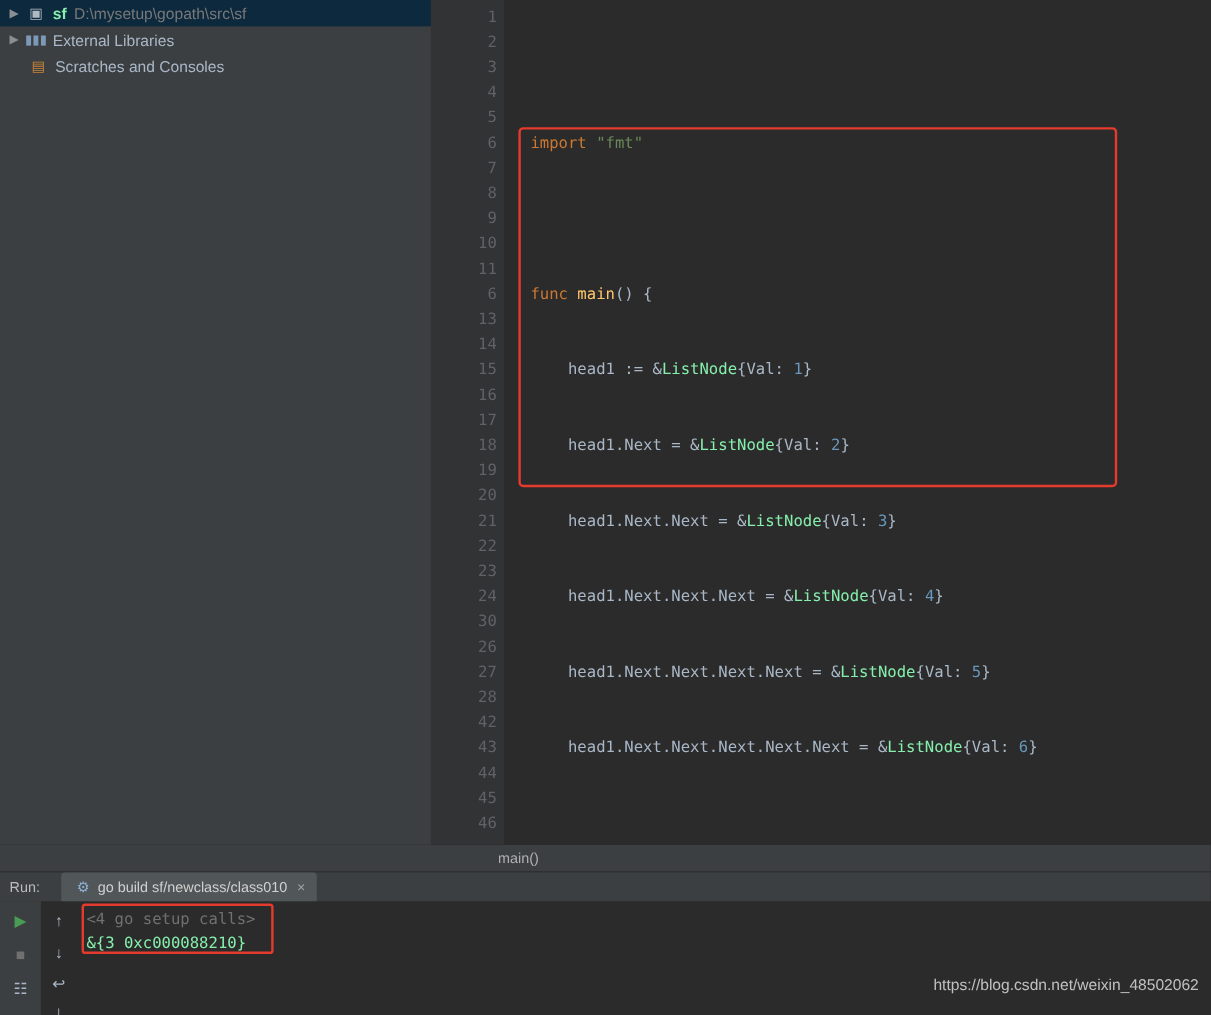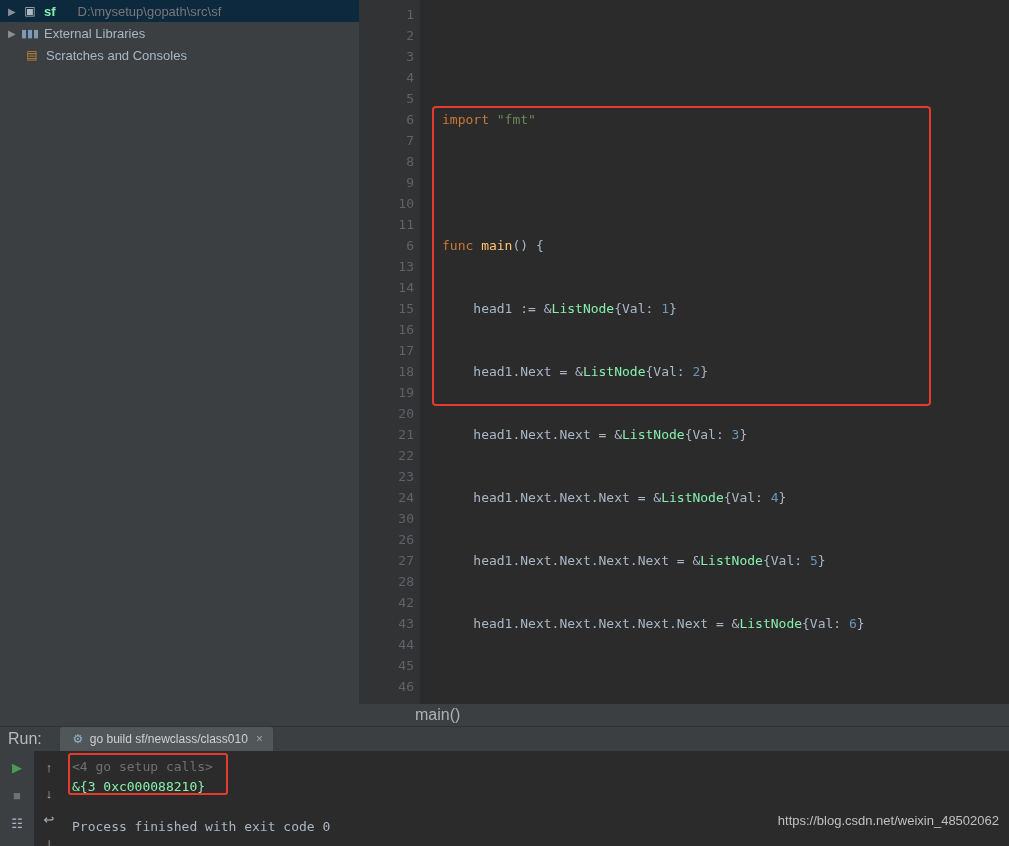--- a/index.html
+++ b/index.html
@@ -9,40 +9,40 @@
     font-family:"Segoe UI",Arial,sans-serif; font-size:13px;
     display:flex; flex-direction:column; width:1009px; height:846px; overflow:hidden;
   }
   .main { flex:1; display:flex; overflow:hidden; }
   .sidebar { width:360px; background:#3c3f41; border-right:1px solid #323232; }
   .tree-row { display:flex; align-items:center; height:22px; padding-left:8px; cursor:pointer; }
   .tree-row.sel { background:#0d293e; }
   .tree-indent { width:16px; display:inline-block; }
   .chev { display:inline-block; width:14px; color:#8a8f94; font-size:10px; }
   .label { margin-left:2px; }
-  .path { color:#787878; margin-left:22px; }
+  .path { color:#787878; margin-left:6px; }
   .ico { display:inline-flex; align-items:center; justify-content:center; width:16px; height:16px; margin-right:4px; }
   .ico.folder { color:#b0b9c2; font-size:12px; }
   .ico.lib { color:#7c9ab8; font-size:11px; }
   .ico.scratch { color:#c9853a; font-size:12px; }
   .editor { flex:1; background:#2b2b2b; display:flex; position:relative; font-family:Consolas,monospace; font-size:13px; }
   .gutter { width:60px; background:#313335; color:#606366; text-align:right; padding:4px 6px 4px 0; user-select:none; }
   .gutter .ln { height:21px; line-height:21px; position:relative; }
   .code { flex:1; padding:4px 0 4px 22px; white-space:pre; line-height:21px; }
   .code .row { height:21px; position:relative; }
   .kw { color:#cc7832; }
   .str { color:#6a8759; }
   .typ { color:#86efac; }
   .num { color:#6897bb; }
   .fn { color:#ffc66d; }
   .highlight-box-1 { position:absolute; left:432px; top:106px; width:499px; height:300px; border:2px solid #e53b2e; border-radius:4px; pointer-events:none; }
-  .crumbs { height:22px; background:#3c3f41; display:flex; align-items:center; padding-left:415px; font-size:16px; color:#b0b0b0; }
+  .crumbs { height:22px; background:#3c3f41; display:flex; align-items:center; padding-left:415px; font-size:12px; color:#b0b0b0; }
   .run-panel { height:120px; background:#2b2b2b; border-top:1px solid #323232; display:flex; flex-direction:column; }
   .run-tabs { height:26px; background:#3c3f41; display:flex; align-items:center; padding-left:8px; }
-  .run-label { color:#bbb; font-size:16px; margin-right:18px; }
+  .run-label { color:#bbb; font-size:12px; margin-right:18px; }
   .run-tab { display:flex; align-items:center; height:24px; background:#515658; padding:0 10px; border-radius:3px 3px 0 0; font-size:12px; color:#d0d0d0; }
   .run-tab .close { margin-left:8px; color:#a0a0a0; cursor:pointer; }
   .run-body { flex:1; display:flex; }
   .run-controls { width:34px; background:#3c3f41; display:flex; flex-direction:column; align-items:center; padding-top:6px; gap:8px; }
   .rc-btn { width:20px; height:20px; display:flex; align-items:center; justify-content:center; cursor:pointer; color:#a9b7c6; font-size:13px; }
   .rc-btn.play { color:#499c54; }
   .run-sub { width:30px; display:flex; flex-direction:column; align-items:center; padding-top:6px; gap:6px; color:#606366; font-size:14px; }
   .console { flex:1; font-family:Consolas,monospace; font-size:13px; padding:6px 8px; position:relative; }
   .console .cl { height:20px; line-height:20px; white-space:pre; }
   .cdim { color:#707070; }
@@ -168,20 +168,19 @@
     <div class="run-sub">
       <div class="rc-btn">↑</div>
       <div class="rc-btn">↓</div>
       <div class="rc-btn">↩</div>
       <div class="rc-btn">⤓</div>
     </div>
     <div class="console">
       <div class="cl cdim">&lt;4 go setup calls&gt;</div>
       <div class="cl cwarn">&amp;{3 0xc000088210}</div>
       <div class="cl"></div>
-      <div class="cl">Process finished with exit code 0</div>
       <div class="highlight-box-2"></div>
     </div>
   </div>
 </div>
 
 <div class="highlight-box-1"></div>
 <div class="watermark">https://blog.csdn.net/weixin_48502062</div>
 
 </body></html>

